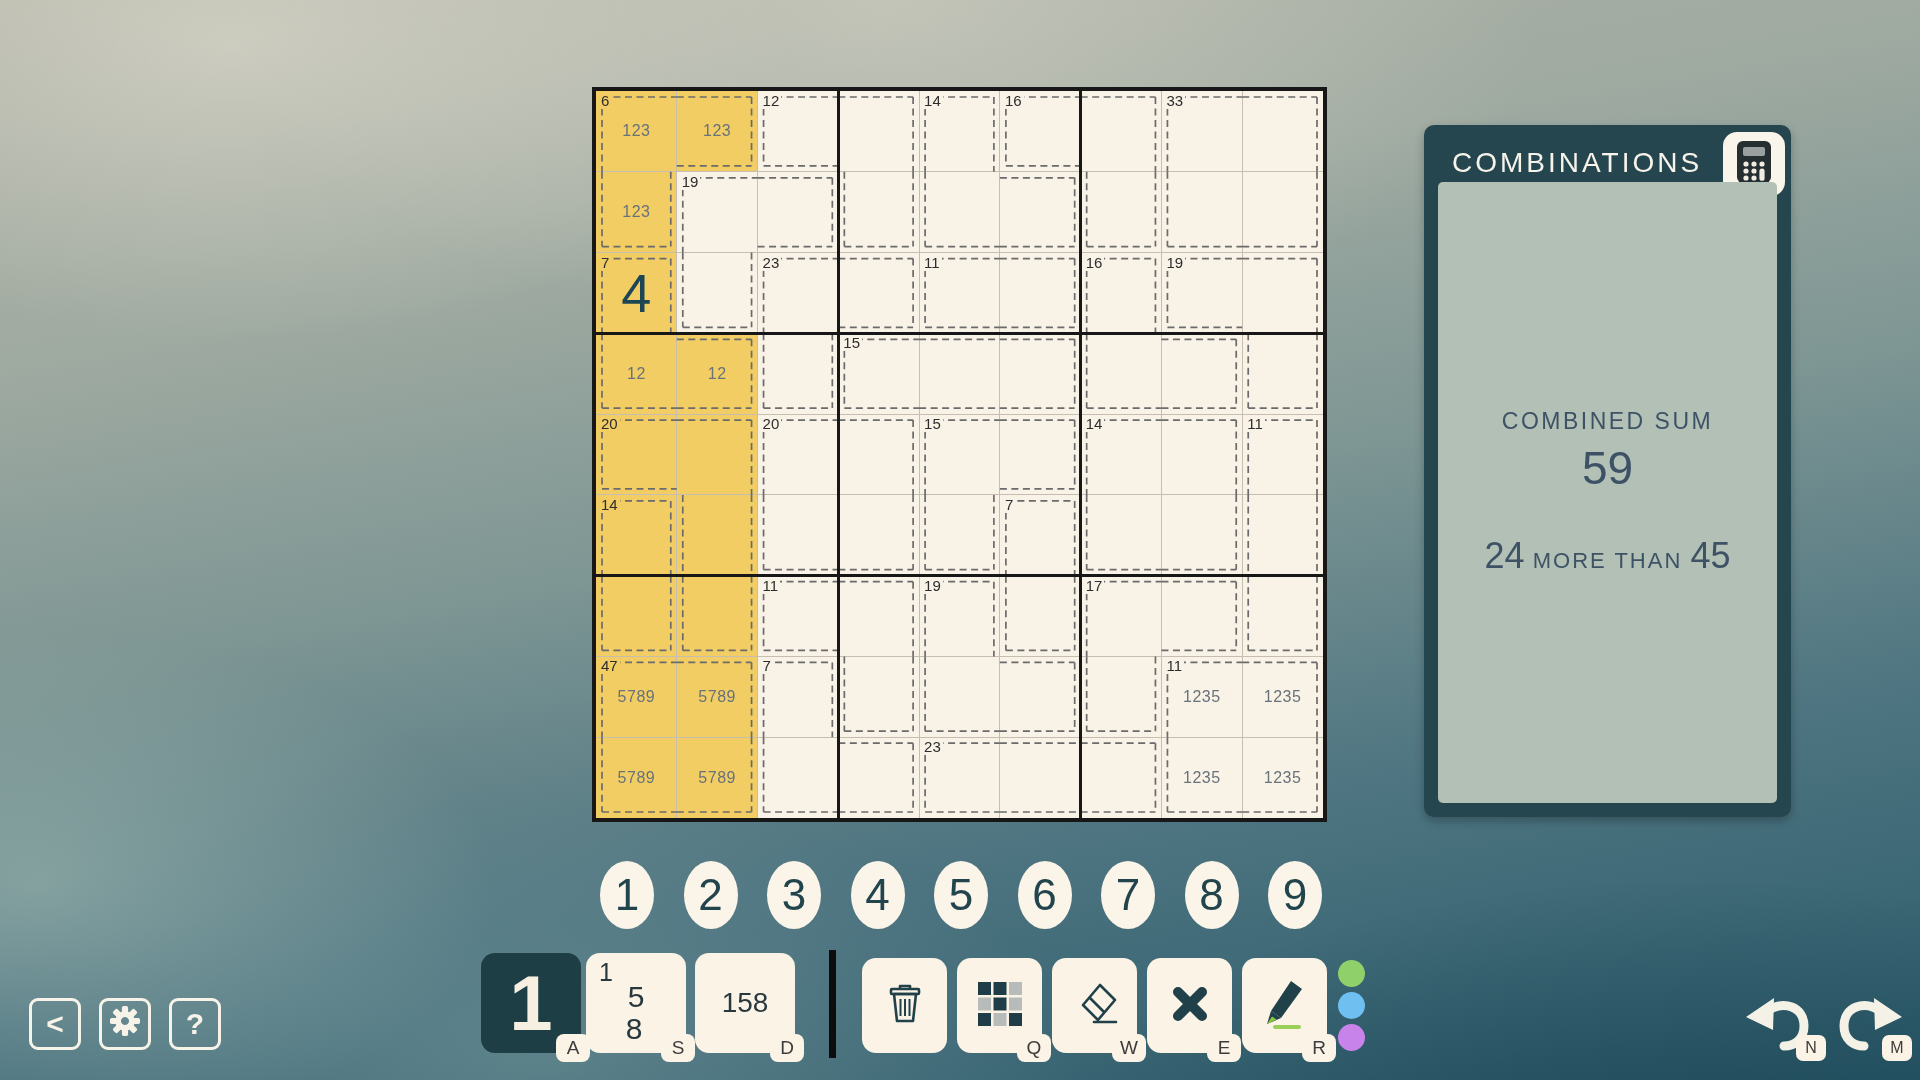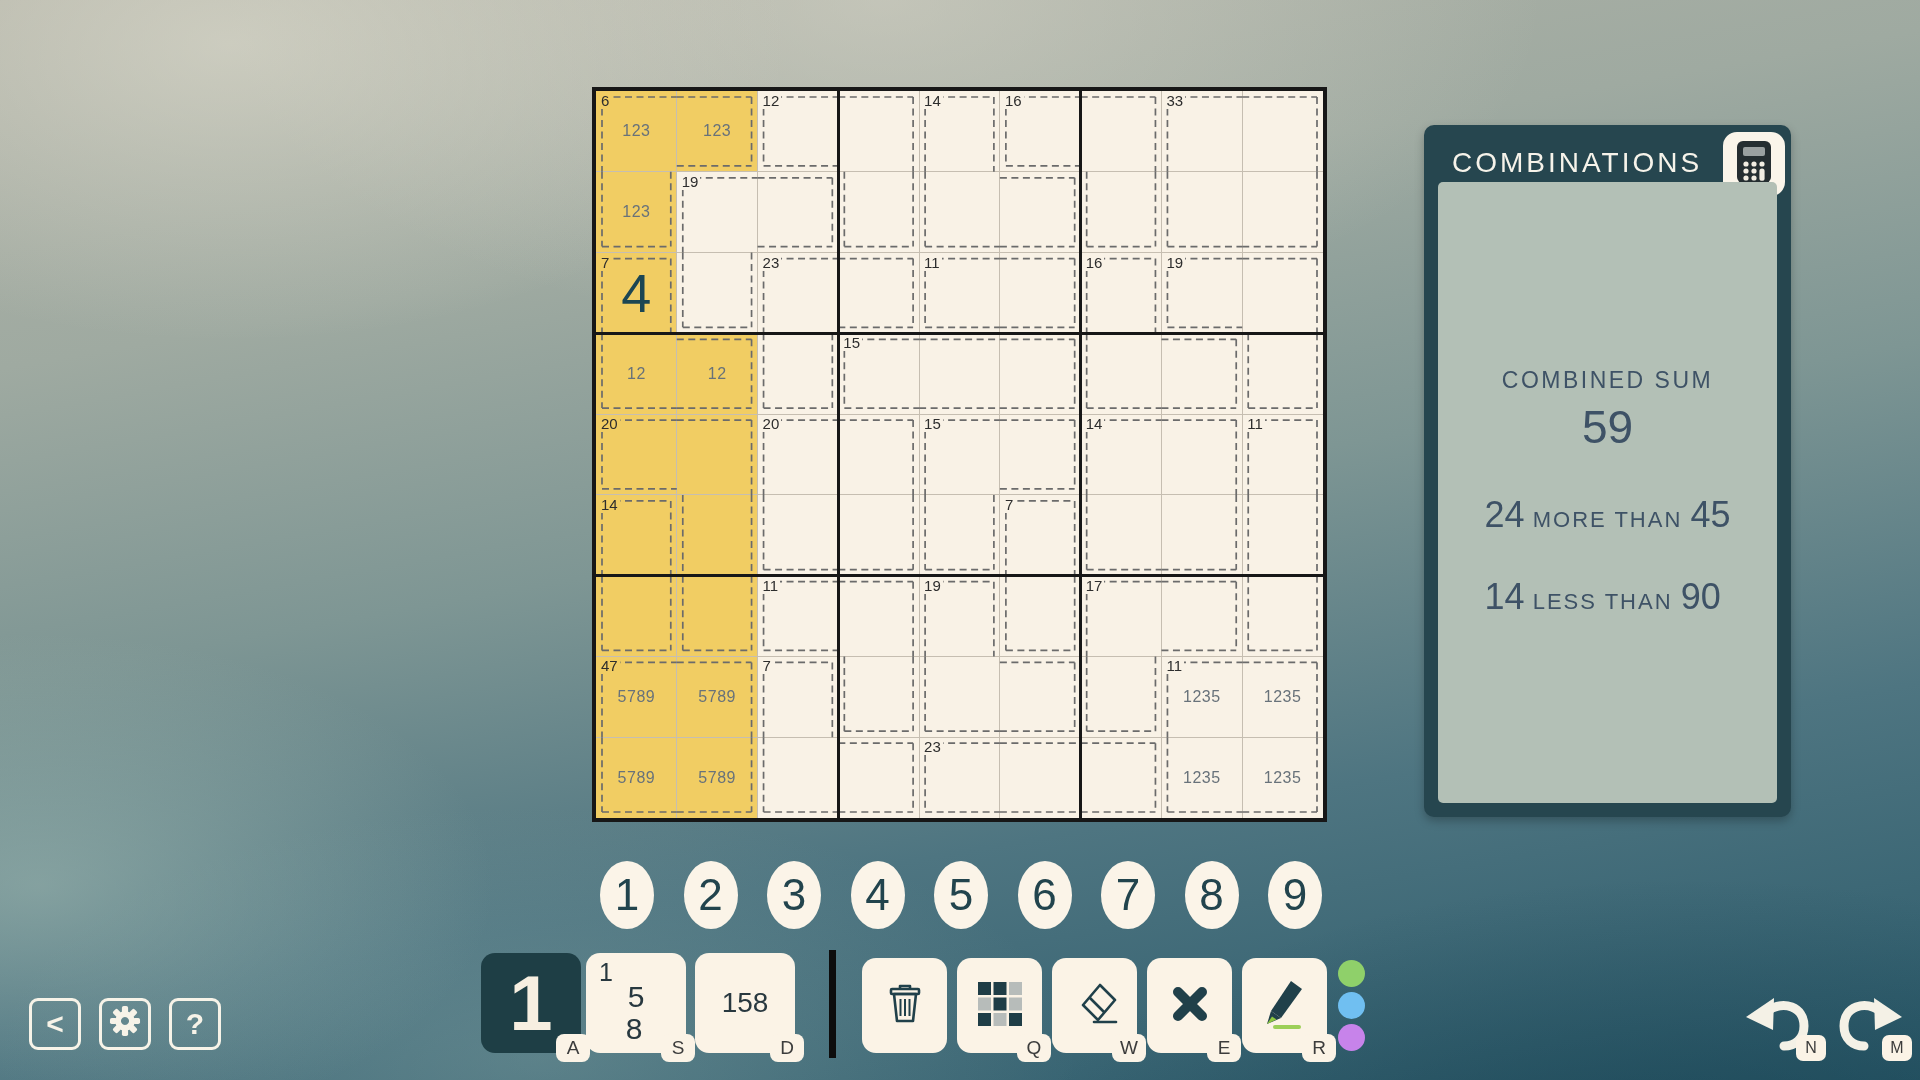--- a/index.html
+++ b/index.html
@@ -425,21 +425,20 @@
             <circle cx="17" cy="37" r="2.6" fill="#f2ede2"></circle>
           <rect x="22.4" y="27.4" width="5.2" height="12.4" rx="2.6" fill="#f2ede2"></rect>
         </svg>
       </span>
     </div>
     <div id="panel-inner">
       <div id="combined-label">COMBINED SUM</div>
       <div id="combined-value">59</div>
       <div id="cmp-lines">
           <div class="cmpline"><span class="big">24</span><span class="small"> MORE THAN </span><span class="big">45</span></div>
-          <div class="cmpline"><span class="big">14</span><span class="small"> LESS THAN </span><span class="big">90</span></div>
         </div>
     </div>
   </div>
 
   <div id="numrow">
       <div class="numbtn" style="left: 600px; top: 861px;">1</div>
       <div class="numbtn" style="left: 683.5px; top: 861px;">2</div>
       <div class="numbtn" style="left: 767px; top: 861px;">3</div>
       <div class="numbtn" style="left: 850.5px; top: 861px;">4</div>
       <div class="numbtn" style="left: 934px; top: 861px;">5</div>

